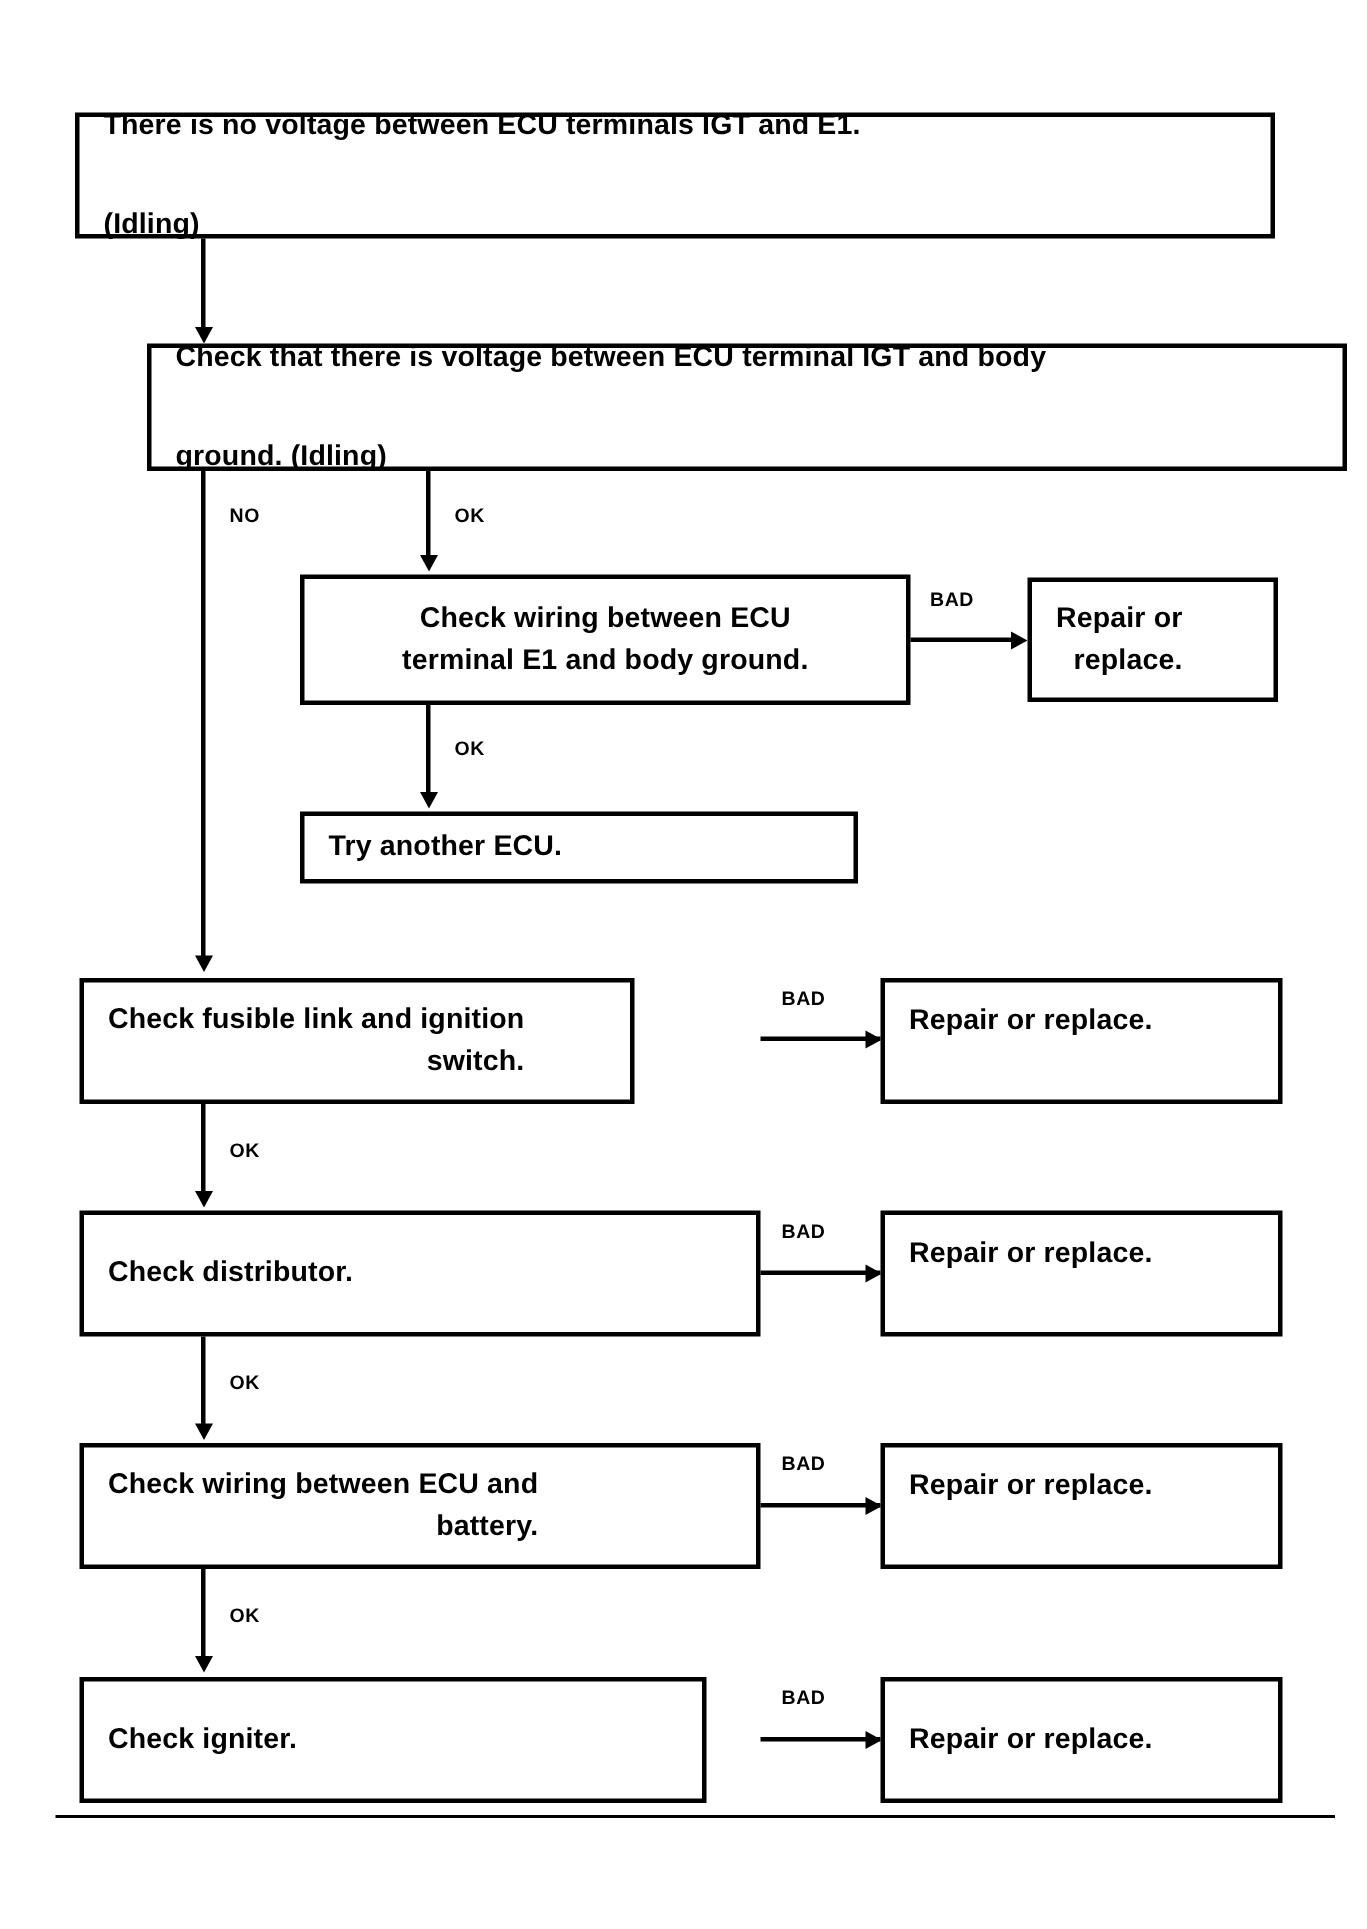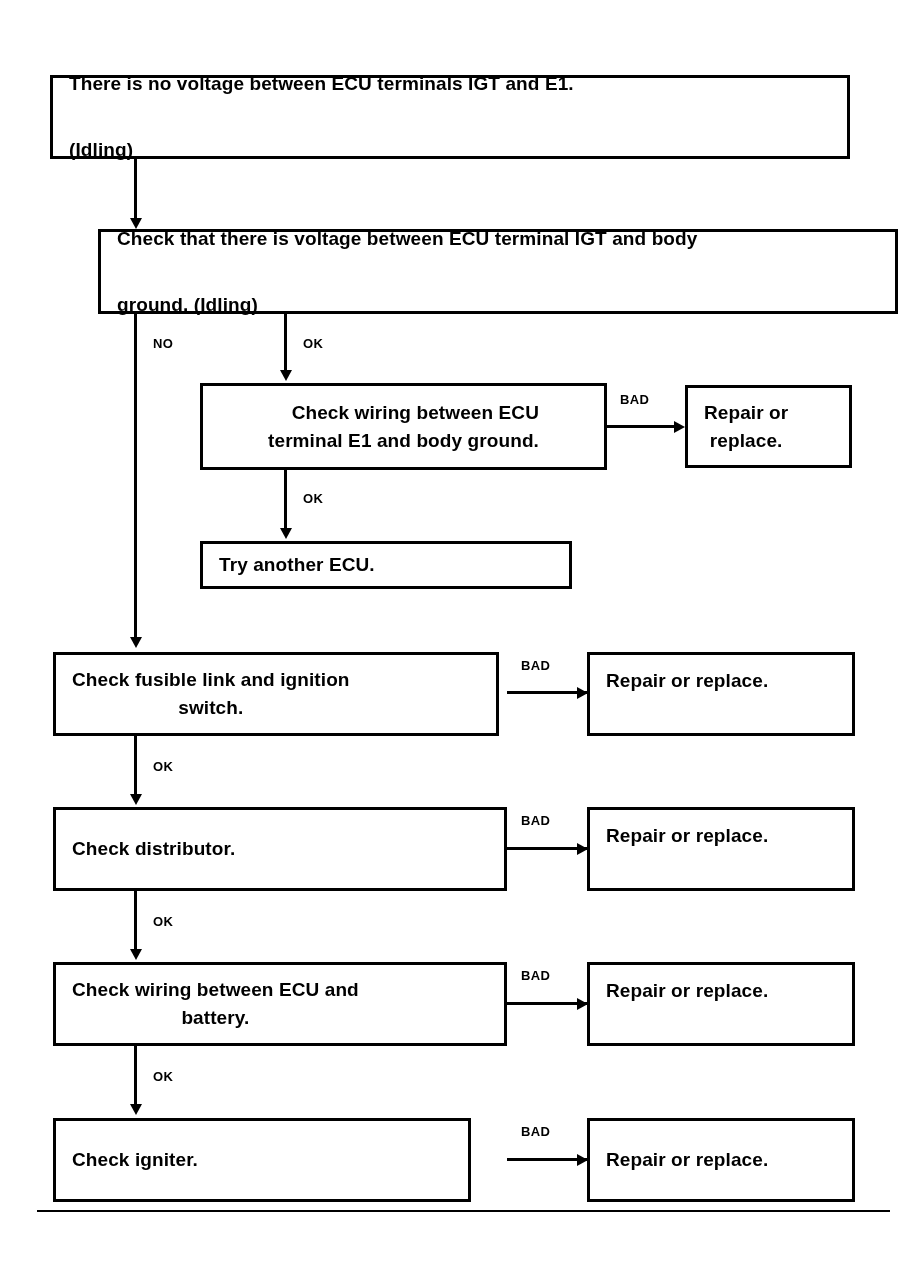--- a/index.html
+++ b/index.html
@@ -29,27 +29,27 @@
     display: flex;
     flex-direction: column;
     justify-content: center;
   }
   .box .txt {
     display: block;
     white-space: pre-line;
   }
   .box.align-left {
     align-items: flex-start;
-    text-align: center;
+    text-align: right;
     gap: 38px;
   }
   .box.align-left .txt { padding: 0 0 0 16px; }
   .box.align-center {
     align-items: center;
-    text-align: right;
+    text-align: center;
   }
   .box.align-center .txt { padding: 0 10px; }
   .box.top-text { justify-content: flex-start; }
   .box.top-text .txt { padding-top: 12px; }
 
   
   .box .em { font-weight: 700; }
 
   
   .vline {
@@ -133,21 +133,21 @@
   </div>
 
   <div class="vline" style="left:284px; top:470px; height:62px;"></div>
   <div class="arrow-down" style="left:280px; top:528px;"></div>
   <div class="edge-label" style="left:303px; top:491px;">OK</div>
 
   <div class="box align-left" style="left:200px; top:541px; width:372px; height:48px;">
     <span class="txt">Try another ECU.</span>
   </div>
 
-  <div class="box align-left" style="left:53px; top:652px; width:446px; height:84px;">
+  <div class="box align-left" style="left:53px; top:652px; width:370px; height:84px;">
     <span class="txt">Check fusible link and ignition
 switch.</span>
   </div>
 
   <div class="hline" style="left:507px; top:691px; width:82px;"></div>
   <div class="arrow-right" style="left:577px; top:687px;"></div>
   <div class="edge-label" style="left:521px; top:658px;">BAD</div>
 
   <div class="box align-left top-text" style="left:587px; top:652px; width:268px; height:84px;">
     <span class="txt">Repair or replace.</span>

